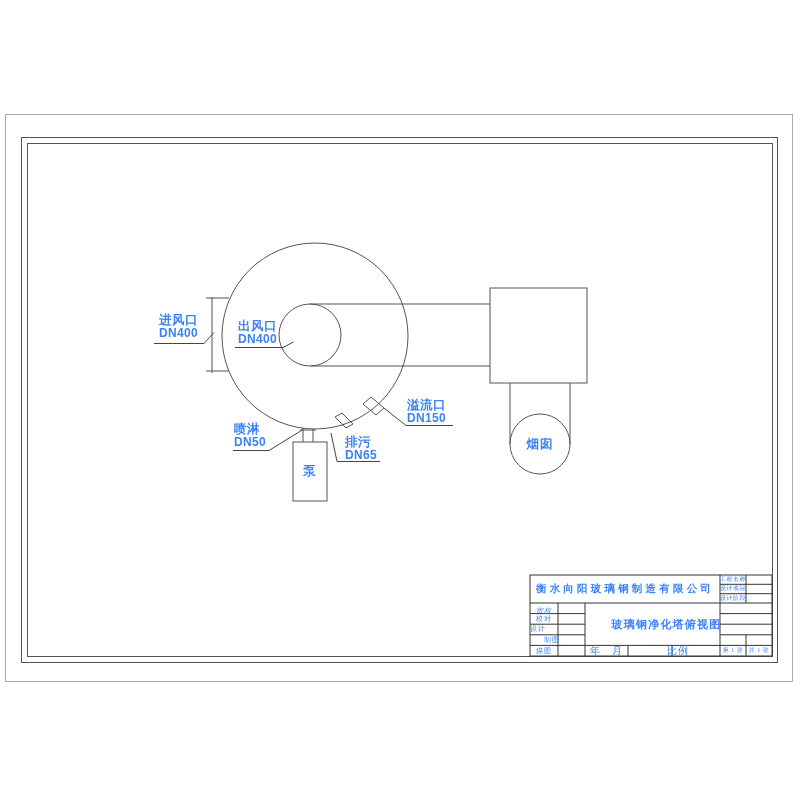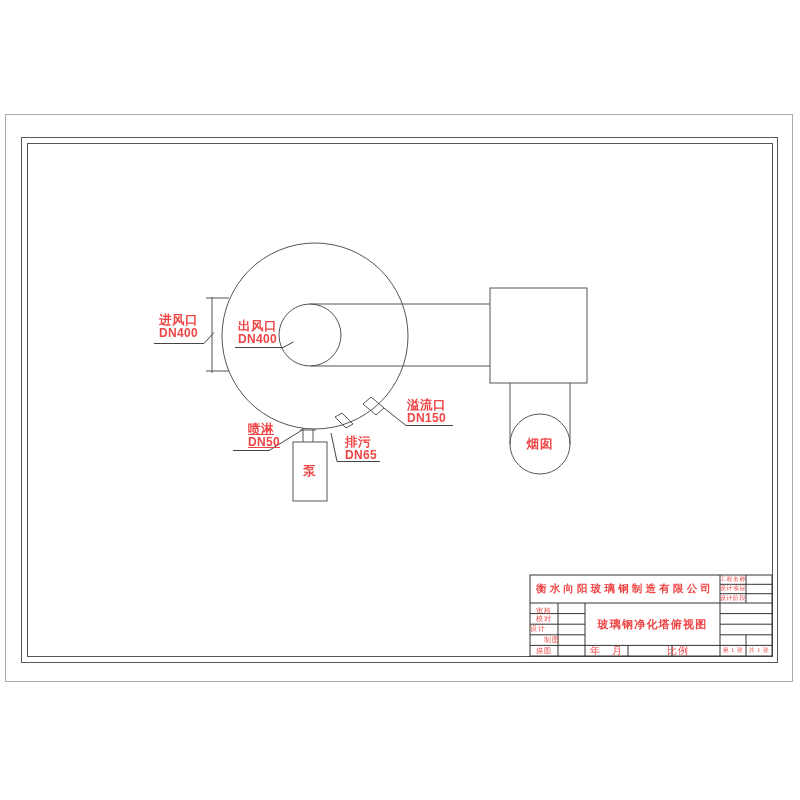--- a/index.html
+++ b/index.html
@@ -1,31 +1,31 @@
 <!DOCTYPE html>
 <html><head>
 <meta charset="utf-8">
 <style>
   html,body{margin:0;padding:0;background:#fff;}
   #stage{position:relative;width:800px;height:800px;background:#ffffff;overflow:hidden;
-         font-family:"Liberation Serif","DejaVu Serif",serif;color:#ef4444;border-radius:25px;}
+         font-family:"Liberation Serif","DejaVu Serif",serif;color:#3b82f6;border-radius:25px;}
   .abs{position:absolute;}
   
   #paper{left:5px;top:114px;width:786px;height:566px;border:1px solid #aaaaaa;}
   #frame-outer{left:21px;top:137px;width:755px;height:524px;border:1px solid #555;}
   #frame-inner{left:27px;top:143px;width:744px;height:512px;border:1px solid #555;}
   
   .lbl{line-height:1.04;white-space:nowrap;}
   .lbl .cn{font-size:12.5px;font-weight:600;letter-spacing:.5px;}
   .lbl .dn{font-size:12px;font-weight:700;font-family:"Liberation Sans","DejaVu Sans",sans-serif;letter-spacing:.3px;}
   .boxtxt{display:flex;align-items:center;justify-content:center;font-size:12.5px;font-weight:600;letter-spacing:1px;}
   
   .tb{display:flex;align-items:center;justify-content:center;white-space:nowrap;overflow:hidden;}
   .tb-company{font-size:10.5px;font-weight:700;letter-spacing:3.2px;}
-  .tb-title{font-size:11px;font-weight:700;letter-spacing:1.2px;}
+  .tb-title{font-size:11px;font-weight:700;letter-spacing:1.2px;margin-left:14px;}
   .tb-small{font-size:6px;letter-spacing:.5px;}
   .tb-side{font-size:7px;letter-spacing:1px;}
   .tb-bot{font-size:10px;letter-spacing:1px;}
   svg{position:absolute;left:0;top:0;}
 </style>
 </head>
 <body>
 
 <div id="stage">
 
@@ -111,21 +111,21 @@
   </svg>
 
   <div class="abs lbl" style="left:159px;top:314px;">
     <div class="cn">进风口</div>
     <div class="dn">DN400</div>
   </div>
   <div class="abs lbl" style="left:238px;top:320px;">
     <div class="cn">出风口</div>
     <div class="dn">DN400</div>
   </div>
-  <div class="abs lbl" style="left:248px;top:423px;text-decoration:underline;">
+  <div class="abs lbl" style="left:234px;top:423px;">
     <div class="cn">喷淋</div>
     <div class="dn">DN50</div>
   </div>
   <div class="abs lbl" style="left:345px;top:436px;">
     <div class="cn">排污</div>
     <div class="dn">DN65</div>
   </div>
   <div class="abs lbl" style="left:407px;top:399px;">
     <div class="cn">溢流口</div>
     <div class="dn">DN150</div>
@@ -133,21 +133,21 @@
   <div class="abs boxtxt" style="left:293px;top:442px;width:34px;height:59px;">泵</div>
   <div class="abs tb tb-company" style="left:530px;top:575px;width:190px;height:28px;">衡水向阳玻璃钢制造有限公司</div>
 
   <div class="abs boxtxt" style="left:510px;top:414px;width:60px;height:60px;">烟囱</div>
   <div class="abs tb tb-title" style="left:585px;top:603px;width:135px;height:42px;">玻璃钢净化塔俯视图</div>
 
   <div class="abs tb tb-small" style="left:720px;top:575px;width:26px;height:9.3px;">工程名称</div>
   <div class="abs tb tb-small" style="left:720px;top:584.3px;width:26px;height:9.3px;">设计项目</div>
   <div class="abs tb tb-small" style="left:720px;top:593.7px;width:26px;height:9.3px;">设计阶段</div>
 
-  <div class="abs tb tb-side" style="left:530px;top:603px;width:28px;height:16px;">审核</div>
+  <div class="abs tb tb-side" style="left:530px;top:603px;width:28px;height:16px;font-style:italic;">审核</div>
   <div class="abs tb tb-side" style="left:530px;top:613.6px;width:28px;height:10.6px;">校对</div>
   <div class="abs tb tb-side" style="left:530px;top:624.2px;width:16px;height:10.6px;">设计</div>
   <div class="abs tb tb-side" style="left:530px;top:634.8px;width:44px;height:10.6px;">制图</div>
   <div class="abs tb tb-side" style="left:530px;top:645.4px;width:28px;height:10.6px;">描图</div>
 
   <div class="abs tb tb-bot" style="left:585px;top:645.4px;width:43px;height:10.6px;">年　月</div>
   <div class="abs tb tb-bot" style="left:628px;top:645.4px;width:44px;height:10.6px;padding-left:28px;">比例</div>
   <div class="abs tb tb-small" style="left:720px;top:645.4px;width:26px;height:10.6px;">第 1 张</div>
   <div class="abs tb tb-small" style="left:746px;top:645.4px;width:26px;height:10.6px;">共 1 张</div>
 

